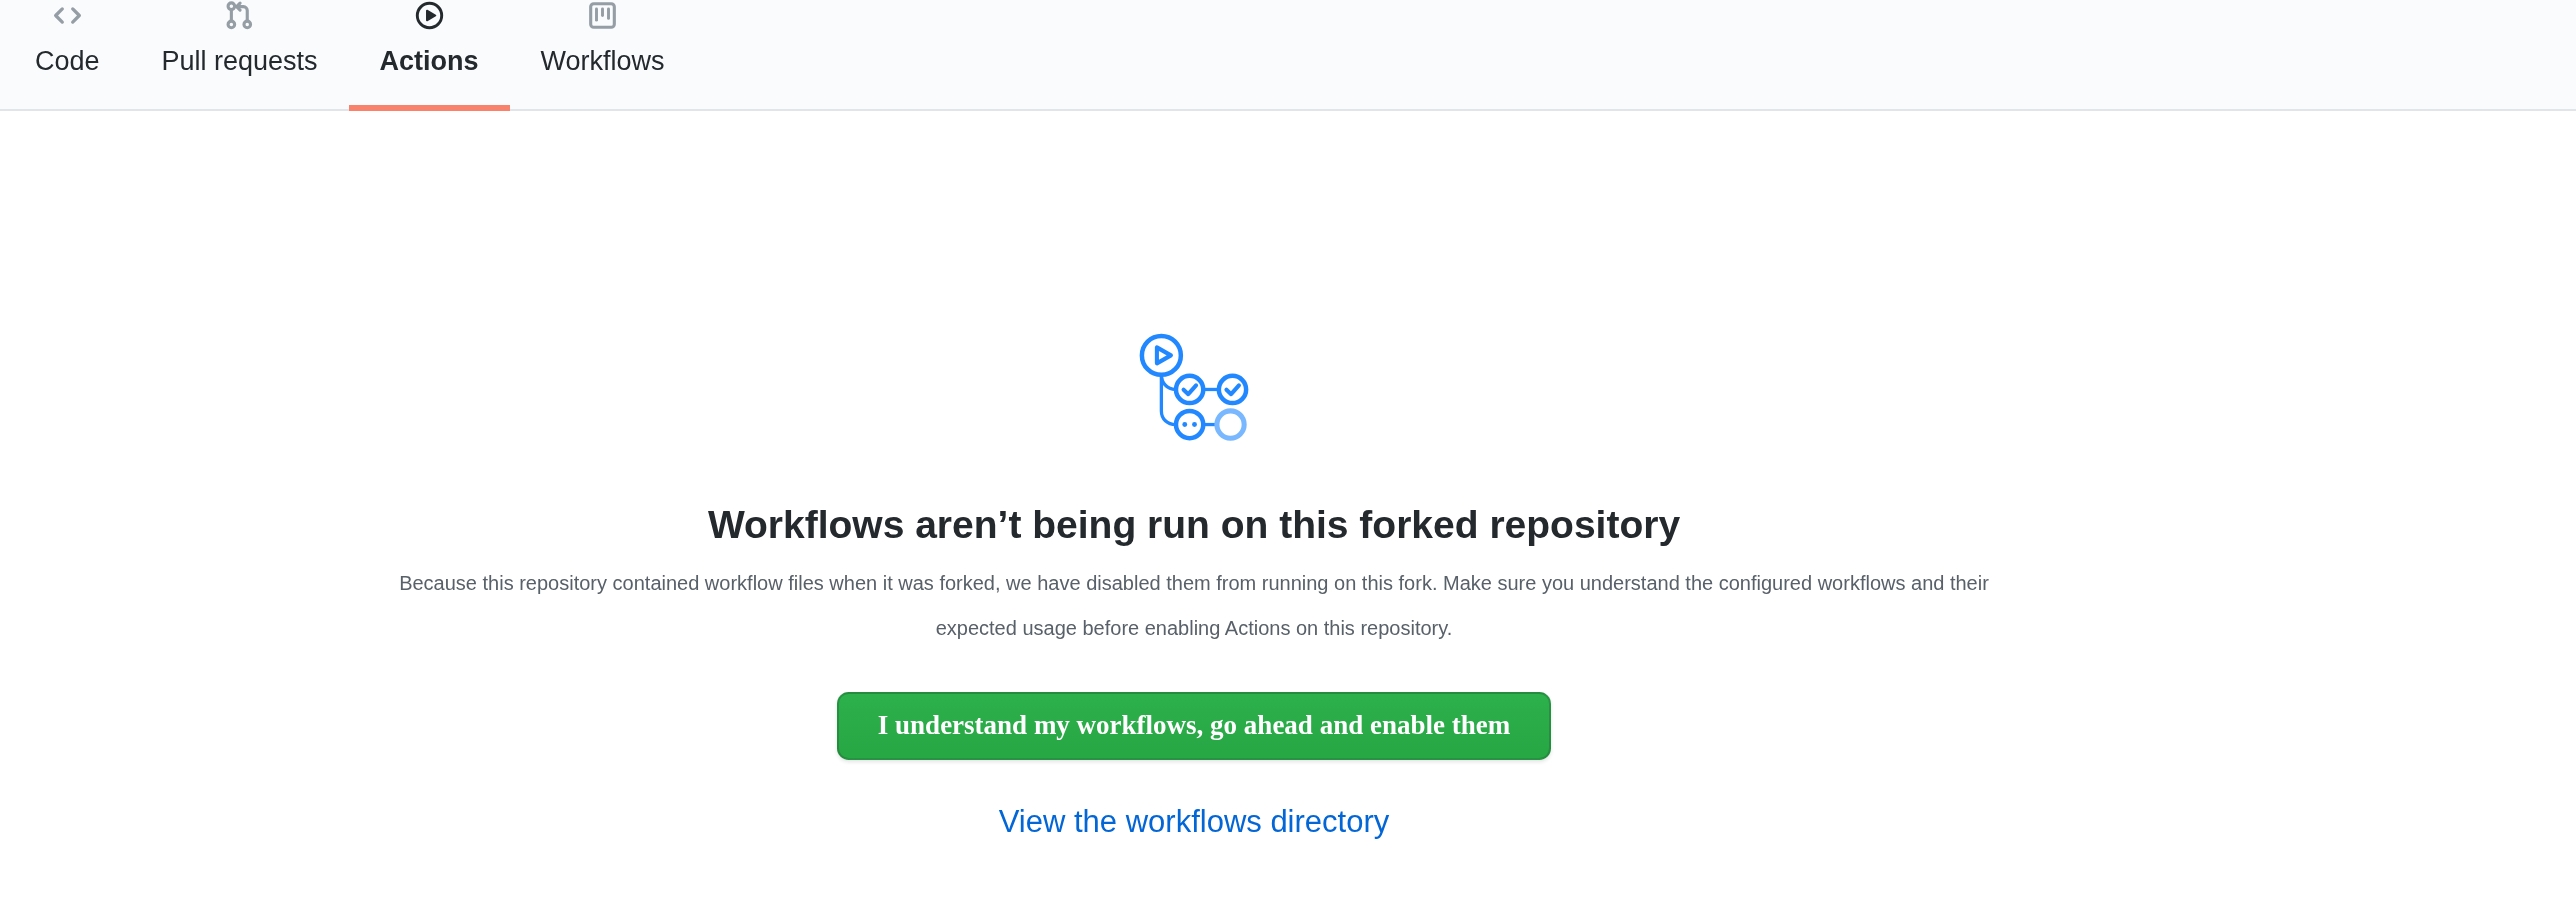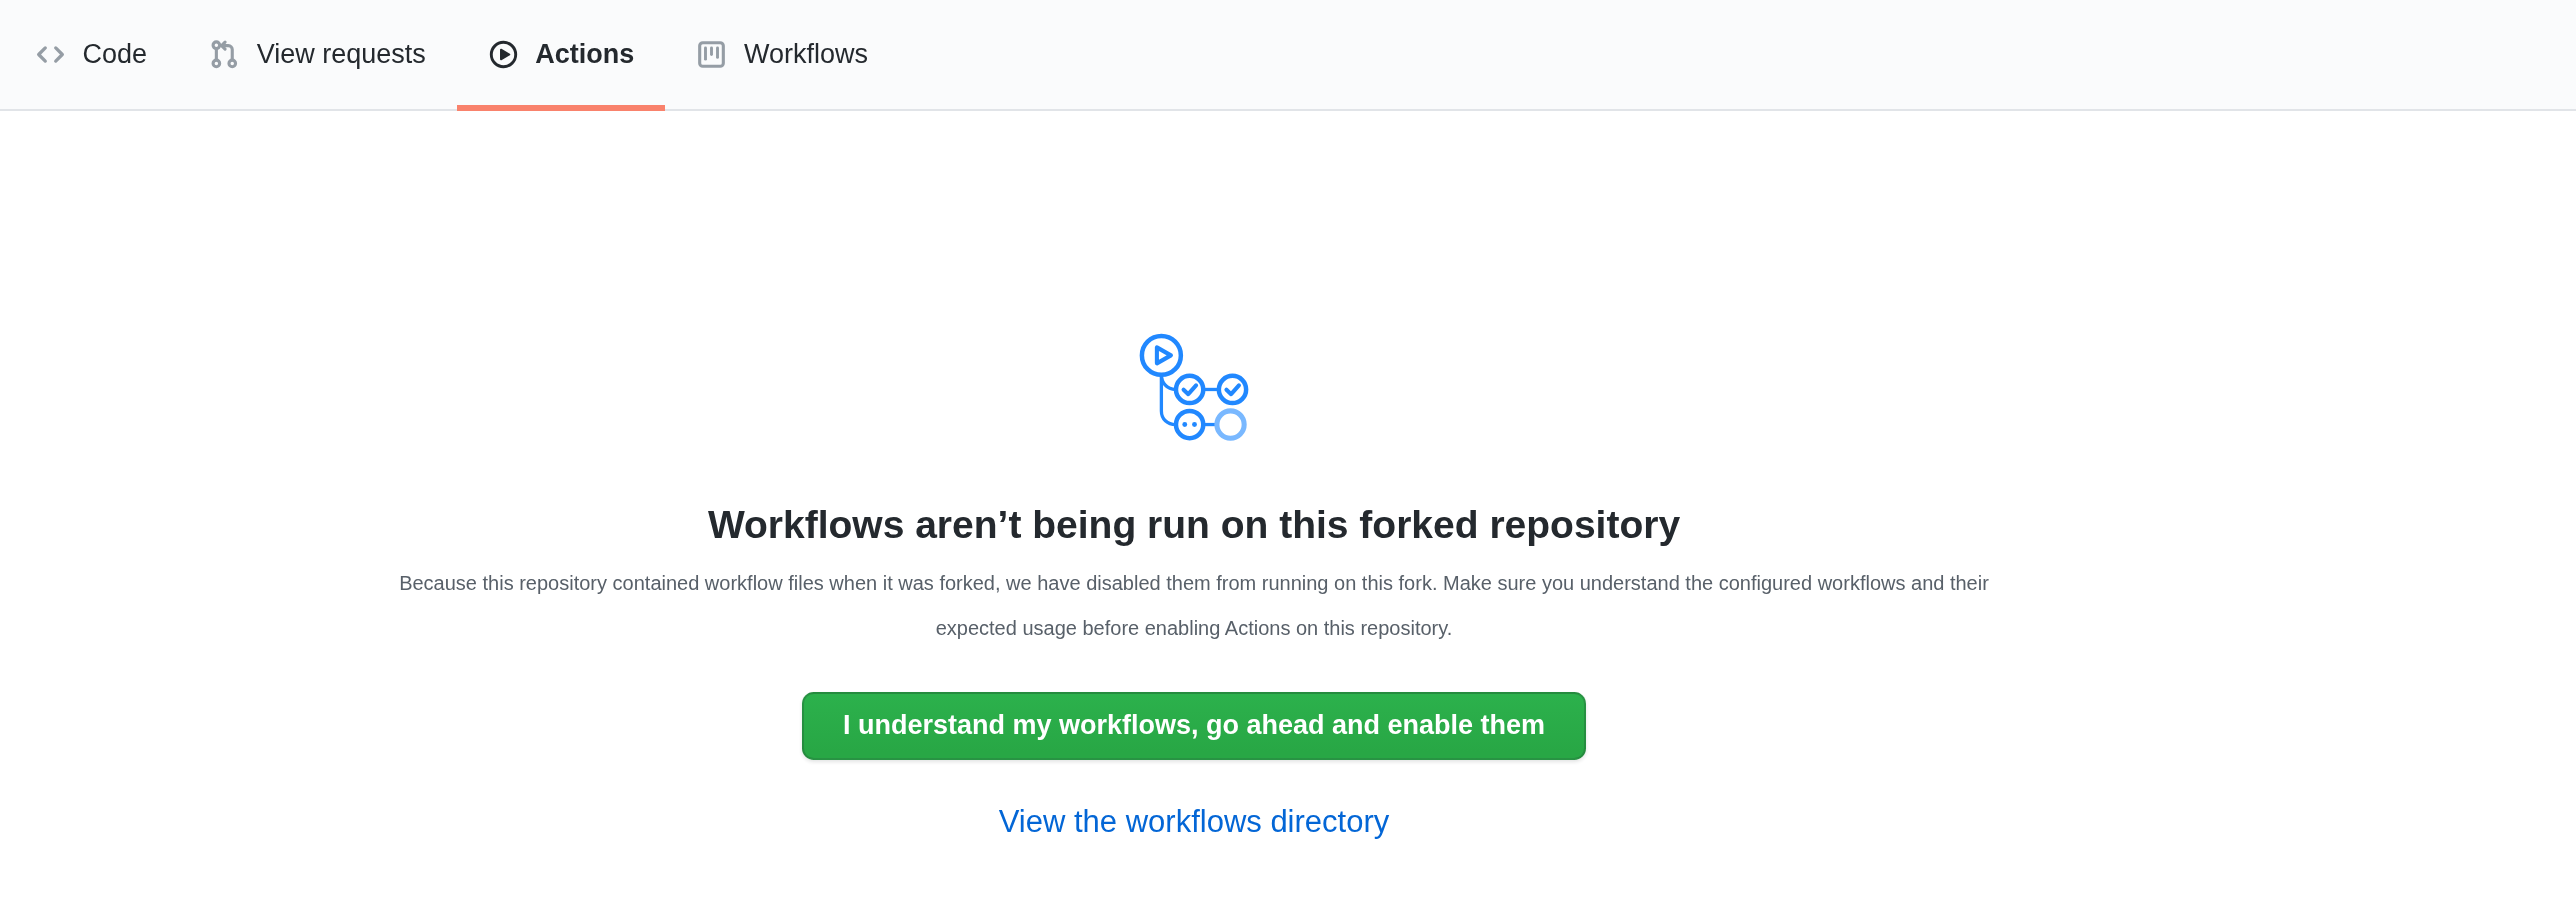--- a/index.html
+++ b/index.html
@@ -27,20 +27,21 @@
     align-items: center;
     gap: 16.6px;
     padding: 0 31px;
     font-size: 27px;
     line-height: 1;
     color: #24292e;
     text-decoration: none;
     cursor: pointer;
     position: relative;
     white-space: nowrap;
+    flex-direction: column;
   }
   .tab .tab-icon {
     color: #959da5;
     display: flex;
     align-items: center;
   }
   .tab .tab-icon svg { width: 31px; height: 31px; display: block; }
   .tab.active .tab-label { font-weight: 700; text-align: right; }
   .tab.active .tab-icon { color: #24292e; }
   .tab.active::after {
@@ -73,21 +74,21 @@
     max-width: 1622px;
     font-size: 20px;
     line-height: 45px;
     color: #586069;
   }
   .btn-primary {
     margin-top: 41px;
     display: inline-block;
     background: linear-gradient(-180deg, #2cb14c 0%, #28a745 90%);
     color: #ffffff;
-    font-family: Liberation Sans, sans-serif;
+    font-family: Liberation Serif, serif;
     font-size: 27px;
     font-weight: 700;
     line-height: 35px;
     padding: 14.7px 39px;
     border: 2px solid rgba(27, 31, 35, 0.2);
     border-radius: 11.7px;
     box-shadow: 0 2px 3.9px rgba(27, 31, 35, 0.12);
     cursor: pointer;
   }
   .link-row { margin-top: 39px; }
@@ -119,21 +120,21 @@
     <span class="tab-icon">
       <svg viewBox="0 0 16 16" fill="none" stroke="currentColor" stroke-width="1.6" stroke-linecap="round" stroke-linejoin="round">
         <circle cx="3.8" cy="3.2" r="1.7"></circle>
         <line x1="3.8" y1="5.1" x2="3.8" y2="10.7"></line>
         <circle cx="3.8" cy="12.6" r="1.7"></circle>
         <path d="M8.3 1.6 L6.5 3.4 L8.3 5.2"></path>
         <path d="M6.9 3.4 H10 a2 2 0 0 1 2 2 V10.7"></path>
         <circle cx="12" cy="12.6" r="1.7"></circle>
       </svg>
     </span>
-    <span class="tab-label">View requests</span>
+    <span class="tab-label">Pull requests</span>
   </a>
 
   <a class="tab active">
     <span class="tab-icon">
       <svg viewBox="0 0 16 16" fill="none" stroke="currentColor" stroke-width="1.5" stroke-linejoin="round">
         <circle cx="8" cy="8" r="6.3"></circle>
         <path d="M6.7 5.5 V10.5 L11 8 Z" fill="currentColor" stroke-width="1"></path>
       </svg>
     </span>
     <span class="tab-label">Actions</span>

